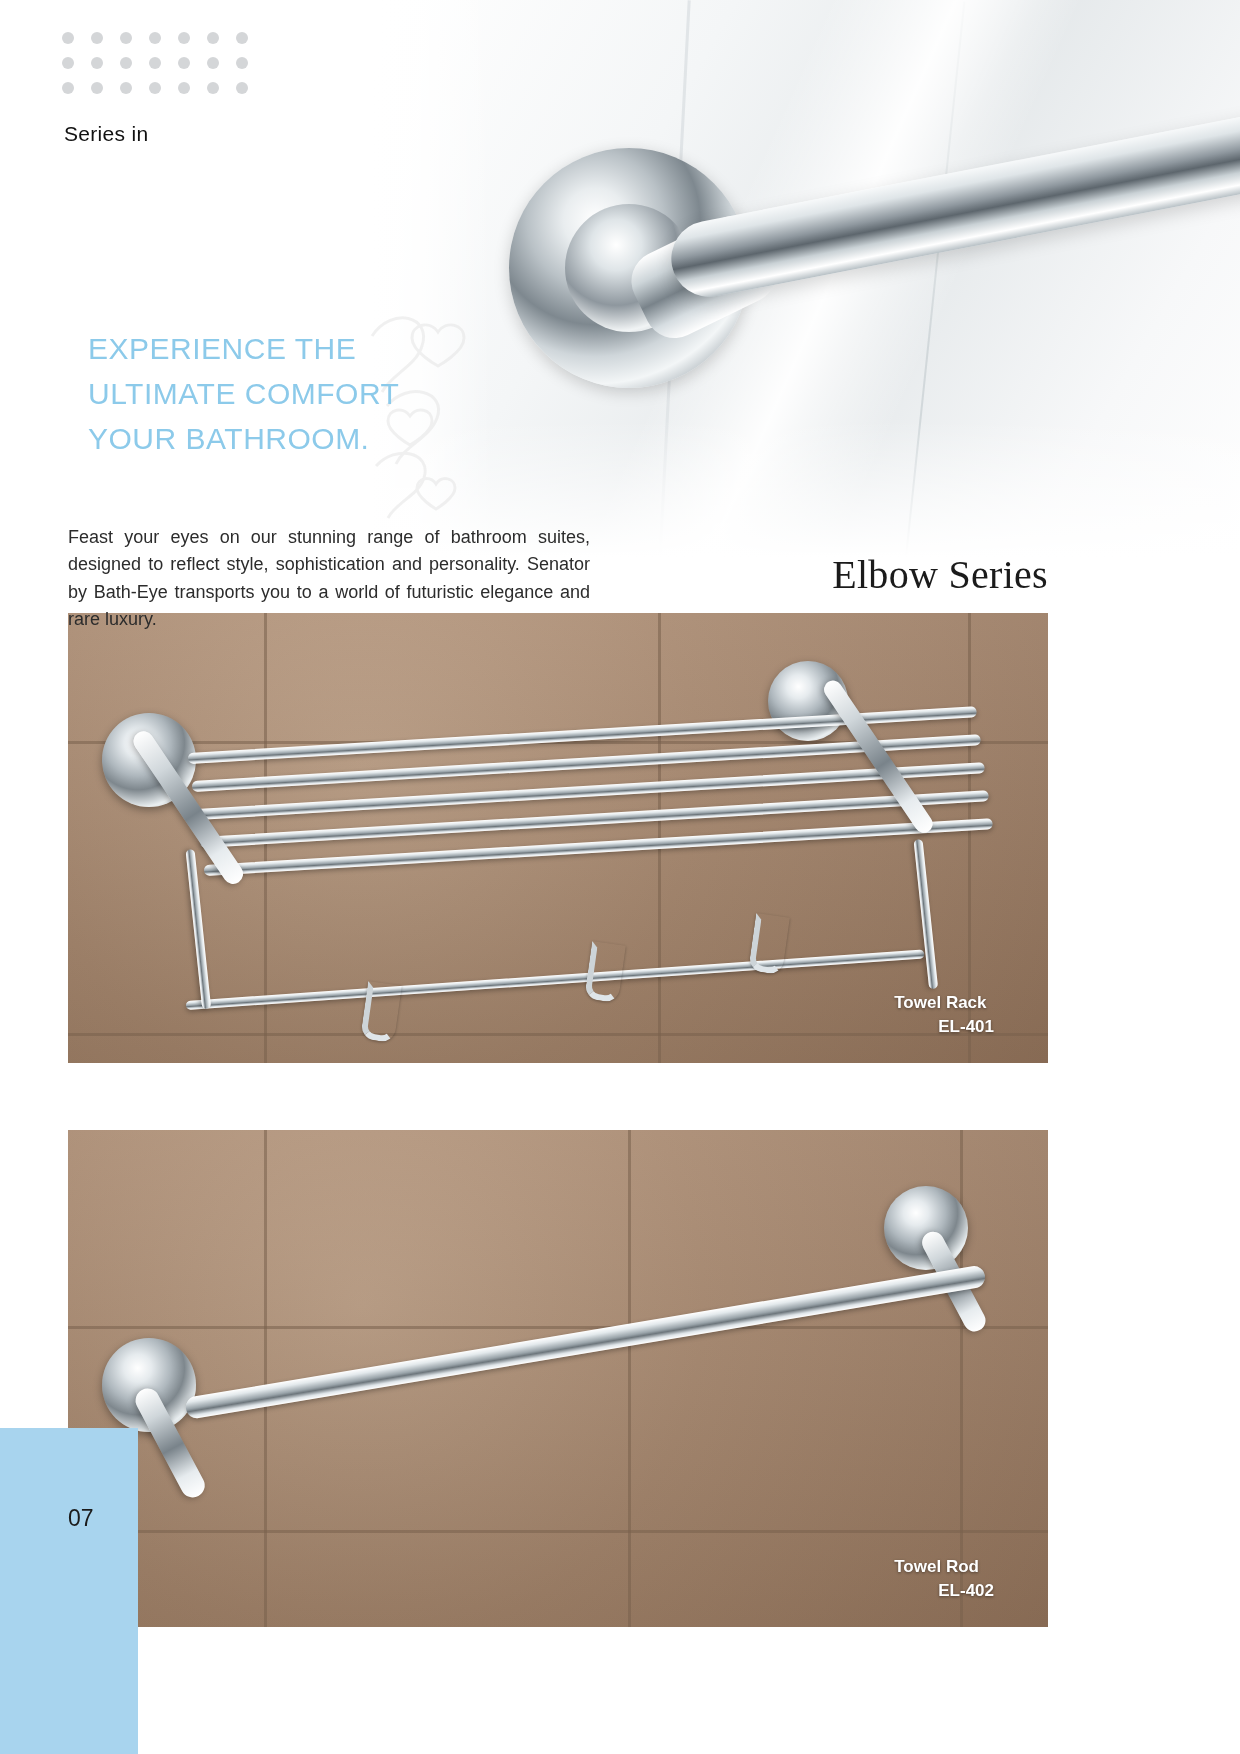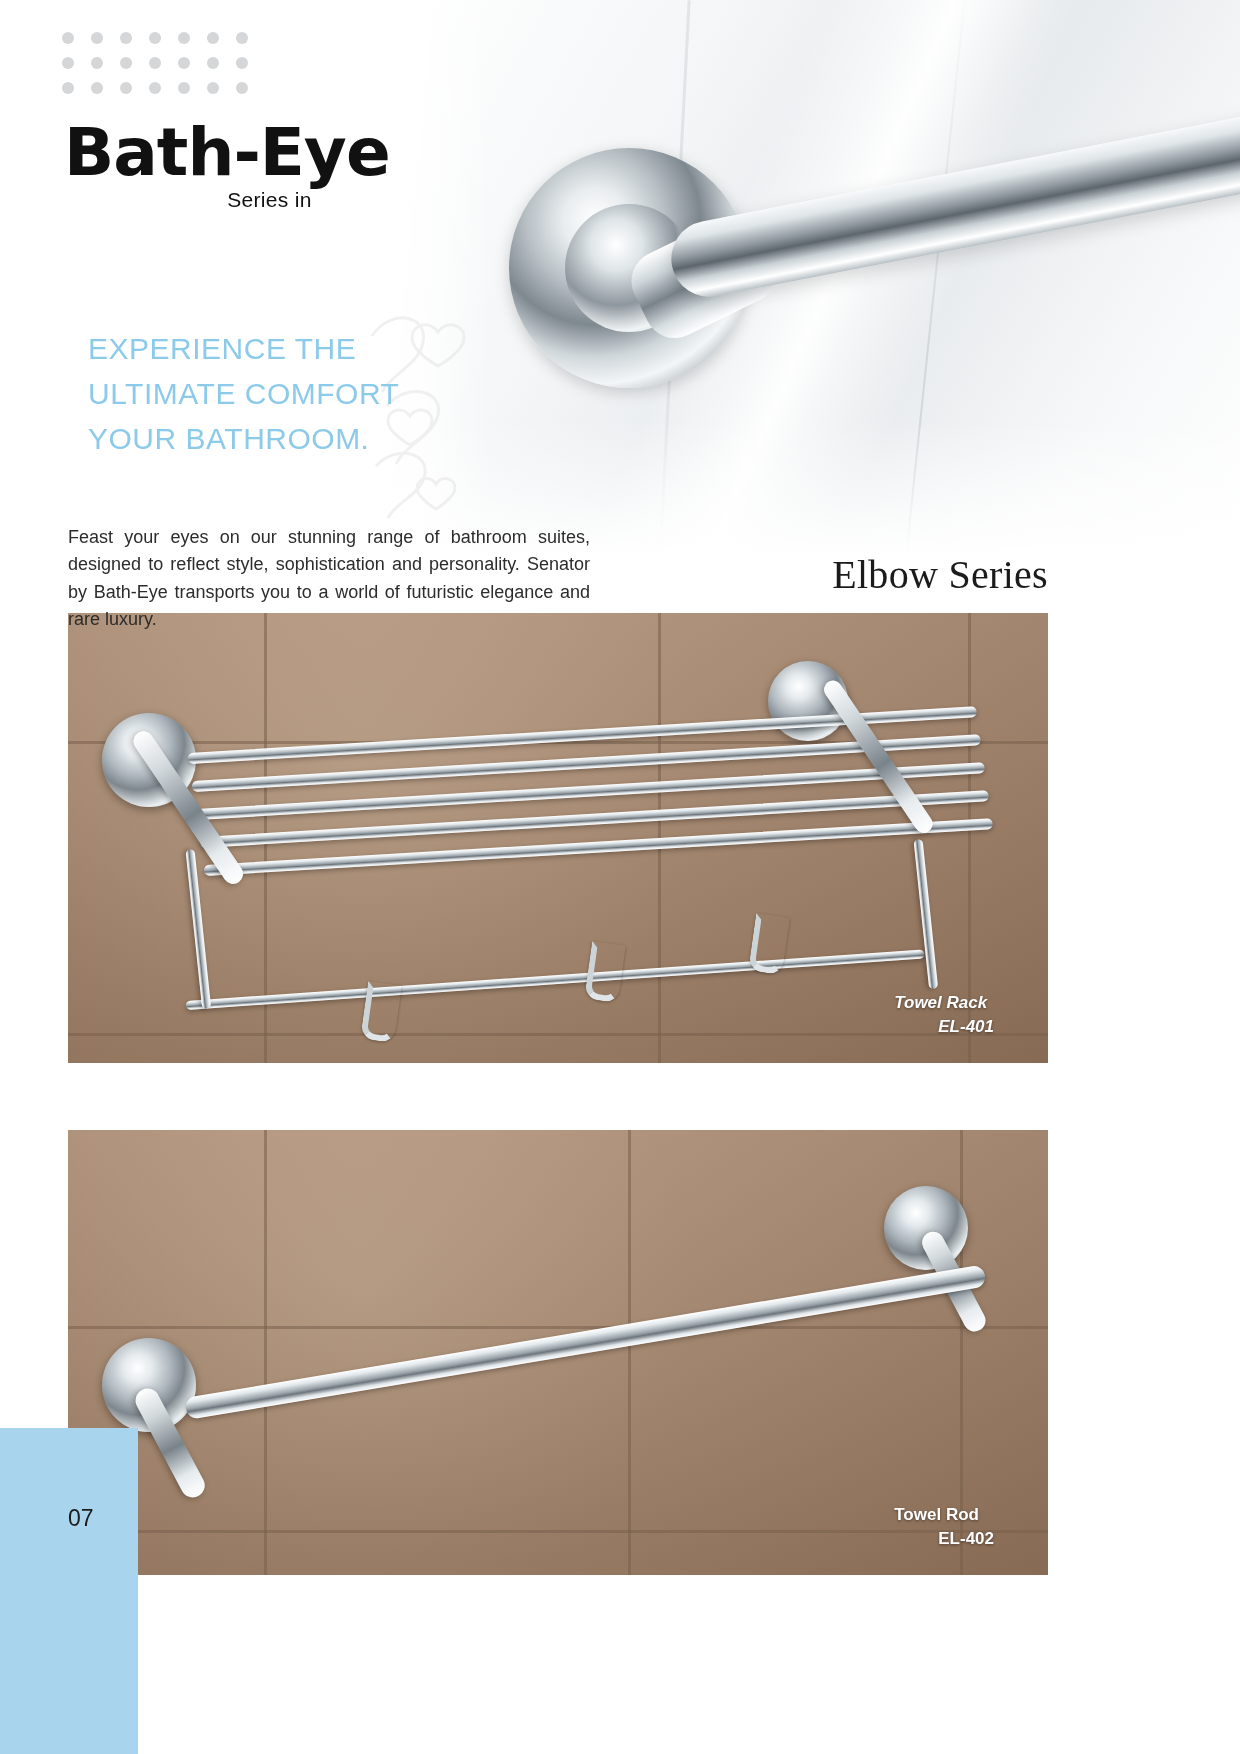--- a/index.html
+++ b/index.html
@@ -224,22 +224,22 @@
   }
 
   
   .panel {
     position: absolute;
     left: 68px;
     width: 980px;
     overflow: hidden;
     background: #a8846b;
   }
-  #panel-1 { top: 613px; height: 450px; font-style: italic; }
-  #panel-2 { top: 1130px; height: 445px; }
+  #panel-1 { top: 613px; height: 450px; }
+  #panel-2 { top: 1130px; height: 497px; }
 
   .tilebg {
     position: absolute;
     inset: 0;
     background:
       linear-gradient(180deg, rgba(255,255,255,.10), rgba(0,0,0,.10)),
       radial-gradient(circle at 30% 35%, #b89a80 0%, #a6866c 45%, #96765d 100%);
   }
   .grout { position: absolute; background: rgba(120,96,76,.55); }
   .grout.v { width: 3px; top: 0; bottom: 0; }
@@ -341,21 +341,20 @@
   <span></span>
     <span></span>
     <span></span>
     <span></span>
     <span></span>
     <span></span>
     <span></span>
 </div>
 
 <div class="logo-block">
-  <div class="logo-text">Bath-Eye</div>
   <div class="logo-sub">Series in</div>
 </div>
 
 <svg class="flourish" viewBox="0 0 130 230">
   <g fill="none" stroke="#e3e3e3" stroke-width="3">
     <path d="M20 40 C 40 10, 80 20, 70 50 C 64 70, 40 78, 30 96"></path>
     <path d="M35 110 C 55 85, 95 95, 85 122 C 78 142, 52 150, 44 168"></path>
     <path d="M24 170 C 44 148, 80 156, 72 182 C 66 200, 44 206, 36 222"></path>
     <path d="M86 36 c -8 -12 -26 -8 -26 6 c 0 14 26 28 26 28 s 26 -14 26 -28 c 0 -14 -18 -18 -26 -6 z"></path>
     <path d="M58 120 c -7 -10 -22 -7 -22 5 c 0 12 22 24 22 24 s 22 -12 22 -24 c 0 -12 -15 -15 -22 -5 z"></path>

